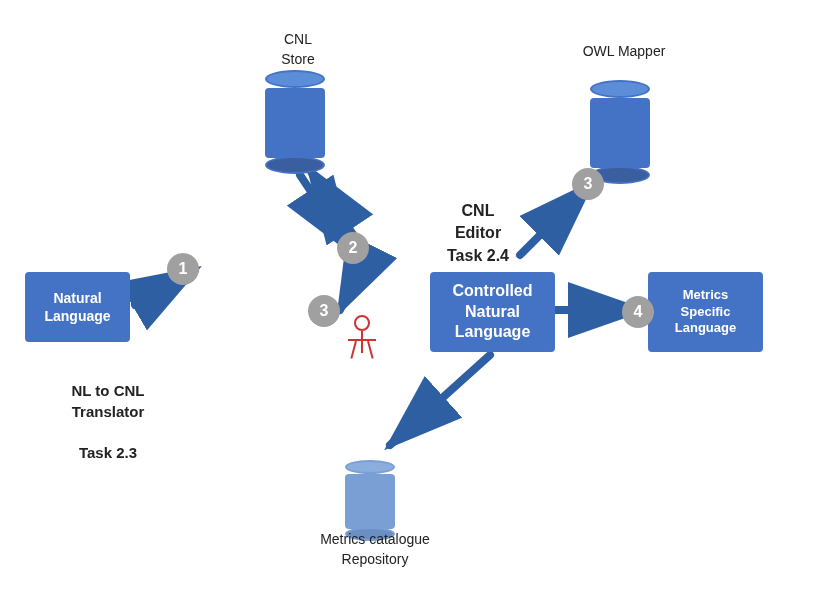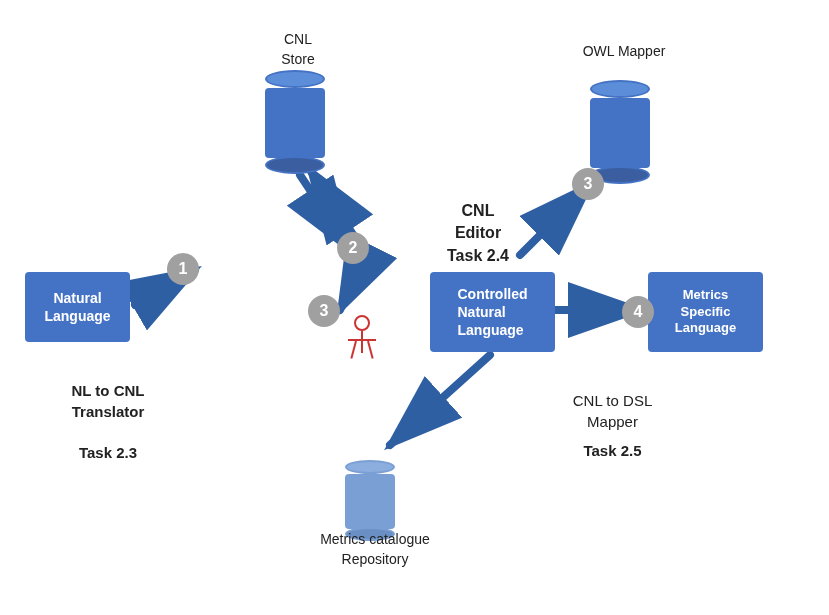--- a/index.html
+++ b/index.html
@@ -66,21 +66,22 @@
       align-items: center;
       justify-content: center;
       padding: 6px;
     }
     
     .cnl-box {
       position: absolute;
       background: #4472C4;
       color: white;
       font-weight: bold;
-      font-size: 14px;
+      font-size: 16px;
+      text-align: center;
       border-radius: 4px;
       display: flex;
       align-items: center;
       justify-content: center;
       padding: 19px;
     }
 
     
     .badge {
       position: absolute;
@@ -275,19 +276,14 @@
       </div>
     </div>
   </div>
 
   <div class="label" style="left:28px; top:380px; width:160px;">
     <div style="white-space:pre-line; font-size:15px;font-weight:bold;">NL to CNL
 Translator</div>
     <div style="margin-top:20px; font-size:15px; font-weight:bold;">Task 2.3</div>
   </div>
 
-  <div class="label" style="left:530px; top:390px; width:165px;">
-    <div style="white-space:pre-line; font-size:15px;">CNL to DSL
-Mapper</div>
-    <div style="margin-top:8px; font-size:15px; font-weight:bold;">Task 2.5</div>
-  </div>
 
 </div>
 
 </body></html>

